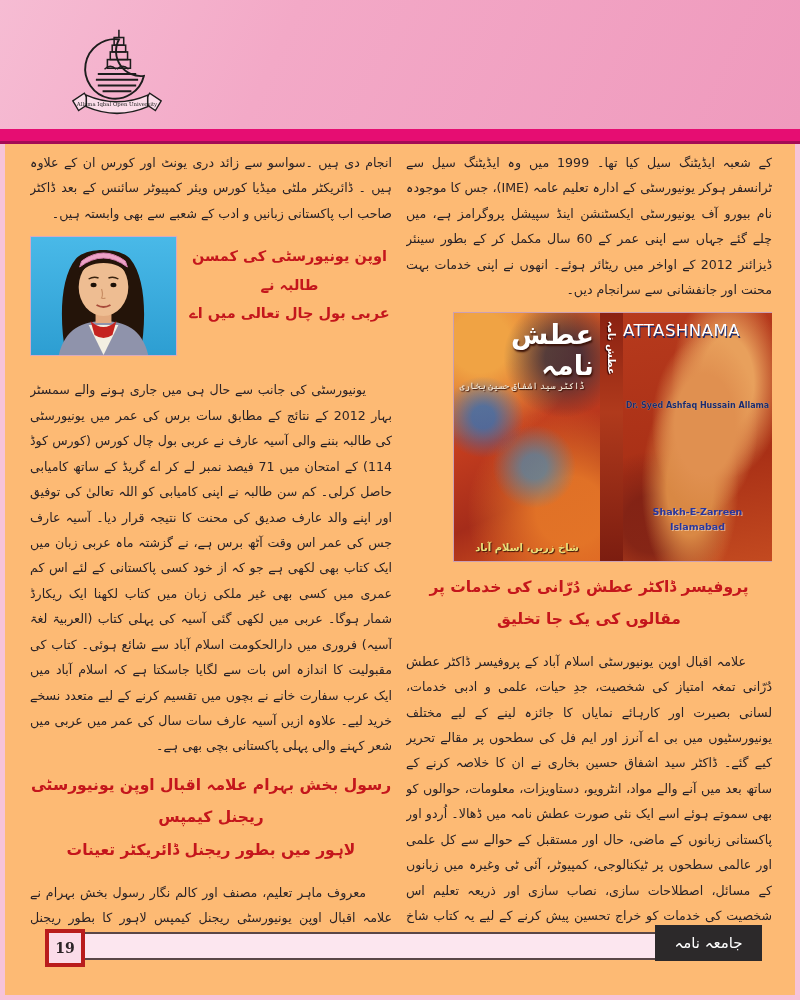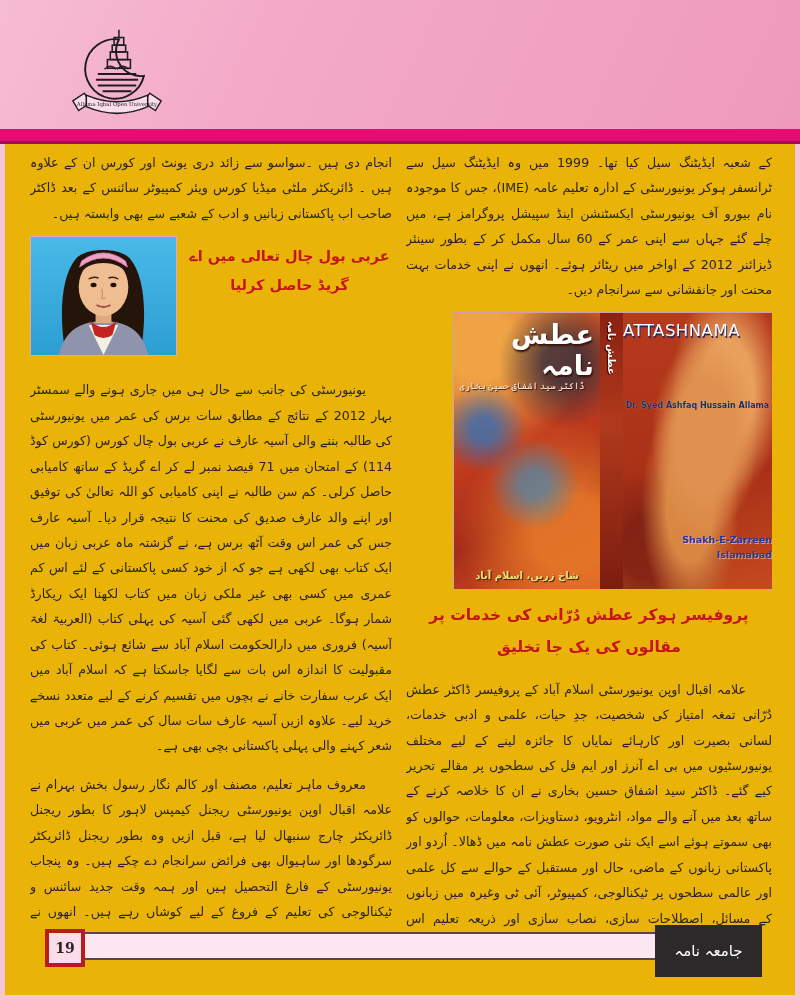--- a/index.html
+++ b/index.html
@@ -1,17 +1,17 @@
 <!DOCTYPE html>
 <html lang="ur"><head>
 <meta charset="utf-8">
 <style>
   html,body{margin:0;padding:0;}
   body{width:800px;height:1000px;overflow:hidden;font-family:"DejaVu Sans",sans-serif;}
-  .page{position:relative;width:800px;height:1000px;background:#eab308;overflow:hidden;
+  .page{position:relative;width:800px;height:1000px;background:#fdba74;overflow:hidden;
         box-shadow:inset 0 0 0 5px #f6c3d9;}
   
   .header{position:absolute;left:0;top:0;width:800px;height:129px;
           background:linear-gradient(115deg,#f6bcd3 0%,#f3a9c7 35%,#ef9abd 100%);}
   .logo{position:absolute;left:58px;top:26px;width:118px;height:96px;}
   .divider-bar{position:absolute;left:0;top:129px;width:800px;height:12px;
                background:#e60d72;border-bottom:3px solid #a40b55;}
   
   .col{position:absolute;top:150px;bottom:72px;overflow:hidden;direction:rtl;}
   .col-left{left:30px;width:362px;}
@@ -22,21 +22,21 @@
   .headline{color:#c4161c;font-weight:bold;text-align:center;}
   .headline .hl-line{display:block;}
   
   .photo-row{position:relative;height:128px;margin:4px 0 10px 0;}
   .photo-frame{position:absolute;right:215px;left:0;top:0;height:118px;background:#37a9de;
                overflow:hidden;border:1px solid #d8a9bf;}
   .photo-frame svg{width:100%;height:100%;display:block;}
   .photo-headline{position:absolute;right:0;width:205px;top:6px;font-size:14.5px;line-height:1.95;}
   .section-headline{font-size:15.5px;line-height:2.1;margin:6px 0 8px 0;}
   
-  .book{position:relative;width:318px;height:276px;margin:2px 0 10px auto;display:flex;direction:ltr;
+  .book{position:relative;width:318px;height:248px;margin:2px 0 10px auto;display:flex;direction:ltr;
         box-shadow:0 0 0 1px #caa0b4;}
   .book-front{position:relative;width:146px;height:100%;overflow:hidden;
       background:
         radial-gradient(circle at 75% 18%,rgba(40,40,60,.75) 0 8%,transparent 26%),
         radial-gradient(circle at 20% 42%,rgba(52,110,180,.8) 0 6%,transparent 22%),
         radial-gradient(circle at 55% 62%,rgba(60,140,190,.65) 0 7%,transparent 24%),
         radial-gradient(circle at 18% 12%,#f0a344 0 12%,transparent 40%),
         radial-gradient(circle at 80% 80%,rgba(230,120,40,.9) 0 15%,transparent 45%),
         linear-gradient(155deg,#e4702a 0%,#c23c1e 45%,#a52c1a 70%,#d8581f 100%);}
   .book-front .ttl{position:absolute;top:6px;left:0;right:6px;text-align:right;color:#fff;
@@ -53,29 +53,29 @@
       background:
         radial-gradient(ellipse at 55% 45%,#e09050 0 26%,transparent 46%),
         radial-gradient(ellipse at 70% 28%,#e8a05c 0 18%,transparent 38%),
         radial-gradient(ellipse at 45% 70%,#d98844 0 20%,transparent 42%),
         radial-gradient(circle at 20% 85%,rgba(120,30,20,.8) 0 12%,transparent 30%),
         linear-gradient(170deg,#b73a1d 0%,#a93016 60%,#c34a20 100%);}
   .book-back .ettl{position:absolute;top:8px;left:0;right:0;color:#fff;
         font-size:16.5px;font-weight:normal;letter-spacing:.5px;text-shadow:1px 2px 0 #1b2a6b;}
   .book-back .eauth{position:absolute;top:88px;left:0;right:0;text-align:center;color:#1b2a6b;
         font-size:8px;font-weight:bold;text-shadow:0 0 1px #e8c29a;}
-  .book-back .epub{position:absolute;bottom:26px;left:0;right:0;text-align:right;color:#2636a0;
+  .book-back .epub{position:absolute;bottom:26px;left:0;right:0;text-align:center;color:#2636a0;
         font-size:9.5px;font-weight:bold;line-height:1.6;text-shadow:1px 1px 0 rgba(255,230,200,.55);}
   
   .footer-band{position:absolute;left:79px;right:38px;top:932px;height:24px;background:#fce6ef;
         border-top:2px solid #5a4747;border-bottom:2px solid #5a4747;}
   .page-num-box{position:absolute;left:45px;top:929px;width:32px;height:30px;background:#fbdce9;
         border:4px solid #b91c1c;display:flex;align-items:center;justify-content:center;
         font-family:"DejaVu Serif",serif;font-weight:bold;font-size:14px;color:#2b2326;}
-  .journal-box{position:absolute;left:655px;top:925px;width:107px;height:52px;background:#2c292a;
+  .journal-box{position:absolute;left:655px;top:925px;width:107px;height:36px;background:#2c292a;
         color:#fff;display:flex;align-items:center;justify-content:center;font-size:15px;direction:rtl;}
 </style>
 </head>
 <body>
 
 <div class="page">
 
   <div class="header">
     <svg class="logo" viewBox="0 0 120 100">
       <g fill="none" stroke="#1d1d1d" stroke-width="1.6">
@@ -130,27 +130,31 @@
           <path d="M49,30 Q73,12 97,30 L95,24 Q73,8 51,24 Z" fill="#eda3c6" stroke="#d87fb0" stroke-width="1"></path>
 
           <ellipse cx="63" cy="48" rx="3" ry="2.2" fill="#1d1208"></ellipse>
           <ellipse cx="83" cy="48" rx="3" ry="2.2" fill="#1d1208"></ellipse>
           <path d="M58,42 q5,-3 10,-1 M78,41 q5,-2 10,1" stroke="#3a2410" stroke-width="1.4" fill="none"></path>
           <path d="M71,52 q2,6 0,9 q2,1 4,0" stroke="#c98e64" stroke-width="1.2" fill="none"></path>
           <path d="M66,68 q7,4 14,0" stroke="#a84b3a" stroke-width="2" fill="none"></path>
         </svg>
       </div>
       <div class="photo-headline headline">
+        <span class="hl-line">اوپن یونیورسٹی کی کمسن طالبہ نے</span>
         <span class="hl-line">عربی بول چال تعالی میں اے</span>
-        <span class="hl-line">گریڈ حاصل کرلیا</span>
       </div>
     </div>
 
     <p class="body-text indent">یونیورسٹی کی جانب سے حال ہی میں جاری ہونے والے سمسٹر بہار 2012 کے نتائج کے مطابق سات برس کی عمر میں یونیورسٹی کی طالبہ بننے والی آسیہ عارف نے عربی بول چال کورس (کورس کوڈ 114) کے امتحان میں 71 فیصد نمبر لے کر اے گریڈ کے ساتھ کامیابی حاصل کرلی۔ کم سن طالبہ نے اپنی کامیابی کو اللہ تعالیٰ کی توفیق اور اپنے والد عارف صدیق کی محنت کا نتیجہ قرار دیا۔ آسیہ عارف جس کی عمر اس وقت آٹھ برس ہے، نے گزشتہ ماہ عربی زبان میں ایک کتاب بھی لکھی ہے جو کہ از خود کسی پاکستانی کے لئے اس کم عمری میں کسی بھی غیر ملکی زبان میں کتاب لکھنا ایک ریکارڈ شمار ہوگا۔ عربی میں لکھی گئی آسیہ کی پہلی کتاب (العربیۃ لغۃ آسیہ) فروری میں دارالحکومت اسلام آباد سے شائع ہوئی۔ کتاب کی مقبولیت کا اندازہ اس بات سے لگایا جاسکتا ہے کہ اسلام آباد میں ایک عرب سفارت خانے نے بچوں میں تقسیم کرنے کے لیے متعدد نسخے خرید لیے۔ علاوہ ازیں آسیہ عارف سات سال کی عمر میں عربی میں شعر کہنے والی پہلی پاکستانی بچی بھی ہے۔</p>
 
+    <div class="headline section-headline">
+      <span class="hl-line">رسول بخش بہرام علامہ اقبال اوپن یونیورسٹی ریجنل کیمپس</span>
+      <span class="hl-line">لاہور میں بطور ریجنل ڈائریکٹر تعینات</span>
+    </div>
 
     <p class="body-text indent">معروف ماہر تعلیم، مصنف اور کالم نگار رسول بخش بہرام نے علامہ اقبال اوپن یونیورسٹی ریجنل کیمپس لاہور کا بطور ریجنل ڈائریکٹر چارج سنبھال لیا ہے، قبل ازیں وہ بطور ریجنل ڈائریکٹر سرگودھا اور ساہیوال بھی فرائض سرانجام دے چکے ہیں۔ وہ پنجاب یونیورسٹی کے فارغ التحصیل ہیں اور ہمہ وقت جدید سائنس و ٹیکنالوجی کی تعلیم کے فروغ کے لیے کوشاں رہے ہیں۔ انھوں نے متعدد کتب، کالم اور مضامین تحریر کرنے کے علاوہ ملک کے معروف ماہرین تعلیم اور سائنس دانوں کے یادگار انٹرویو بھی کیے ہیں۔ ان کی بطور ریجنل ڈائریکٹر لاہور تعیناتی کو علمی و ادبی حلقوں نے خوش آئند قرار دیا ہے۔</p>
   </div>
 
   <div class="col col-right">
     <p class="body-text">کے شعبہ ایڈیٹنگ سیل کیا تھا۔ 1999 میں وہ ایڈیٹنگ سیل سے ٹرانسفر ہوکر یونیورسٹی کے ادارہ تعلیم عامہ (IME)، جس کا موجودہ نام بیورو آف یونیورسٹی ایکسٹنشن اینڈ سپیشل پروگرامز ہے، میں چلے گئے جہاں سے اپنی عمر کے 60 سال مکمل کر کے بطور سینئر ڈیزائنر 2012 کے اواخر میں ریٹائر ہوئے۔ انھوں نے اپنی خدمات بہت محنت اور جانفشانی سے سرانجام دیں۔</p>
 
     <div class="book">
       <div class="book-front">
         <div class="ttl">عطش نامہ</div>
@@ -164,21 +168,21 @@
         <div class="ettl">ATTASHNAMA</div>
         <div class="eauth">Dr. Syed Ashfaq Hussain Allama</div>
         <div class="epub">
           <span>Shakh-E-Zarreen</span><br>
           <span>Islamabad</span>
         </div>
       </div>
     </div>
 
     <div class="headline section-headline">
-      <span class="hl-line">پروفیسر ہوکر عطش دُرّانی کی خدمات پر مقالوں کی یک جا تخلیق</span>
+      <span class="hl-line">پروفیسر ڈاکٹر عطش دُرّانی کی خدمات پر مقالوں کی یک جا تخلیق</span>
     </div>
 
     <p class="body-text indent">علامہ اقبال اوپن یونیورسٹی اسلام آباد کے پروفیسر ڈاکٹر عطش دُرّانی تمغہ امتیاز کی شخصیت، جدِ حیات، علمی و ادبی خدمات، لسانی بصیرت اور کارہائے نمایاں کا جائزہ لینے کے لیے مختلف یونیورسٹیوں میں بی اے آنرز اور ایم فل کی سطحوں پر مقالے تحریر کیے گئے۔ ڈاکٹر سید اشفاق حسین بخاری نے ان کا خلاصہ کرنے کے ساتھ بعد میں آنے والے مواد، انٹرویو، دستاویزات، معلومات، حوالوں کو بھی سموتے ہوئے اسے ایک نئی صورت عطش نامہ میں ڈھالا۔ اُردو اور پاکستانی زبانوں کے ماضی، حال اور مستقبل کے حوالے سے کل علمی اور عالمی سطحوں پر ٹیکنالوجی، کمپیوٹر، آئی ٹی وغیرہ میں زبانوں کے مسائل، اصطلاحات سازی، نصاب سازی اور ذریعہ تعلیم اس شخصیت کی خدمات کو خراج تحسین پیش کرنے کے لیے یہ کتاب شاخ زریں، اسلام آباد کی طرف سے شائع کی گئی ہے۔ علامہ اقبال اوپن یونیورسٹی میں ڈاکٹر صاحب نے اُردو، پاکستانی زبانوں، اقبالیات، ابلاغیات، تعلیم و تحقیق، تاریخ، لائبریری سائنس، خواندگی اور نصاب، اطلاعیات اور ٹیکنالوجی، کمپیوٹر سائنس کے میدانوں میں خاطر خواہ خدمات</p>
   </div>
 
   <div class="footer-band"></div>
   <div class="page-num-box">19</div>
   <div class="journal-box">جامعہ نامہ</div>
 
 </div>

